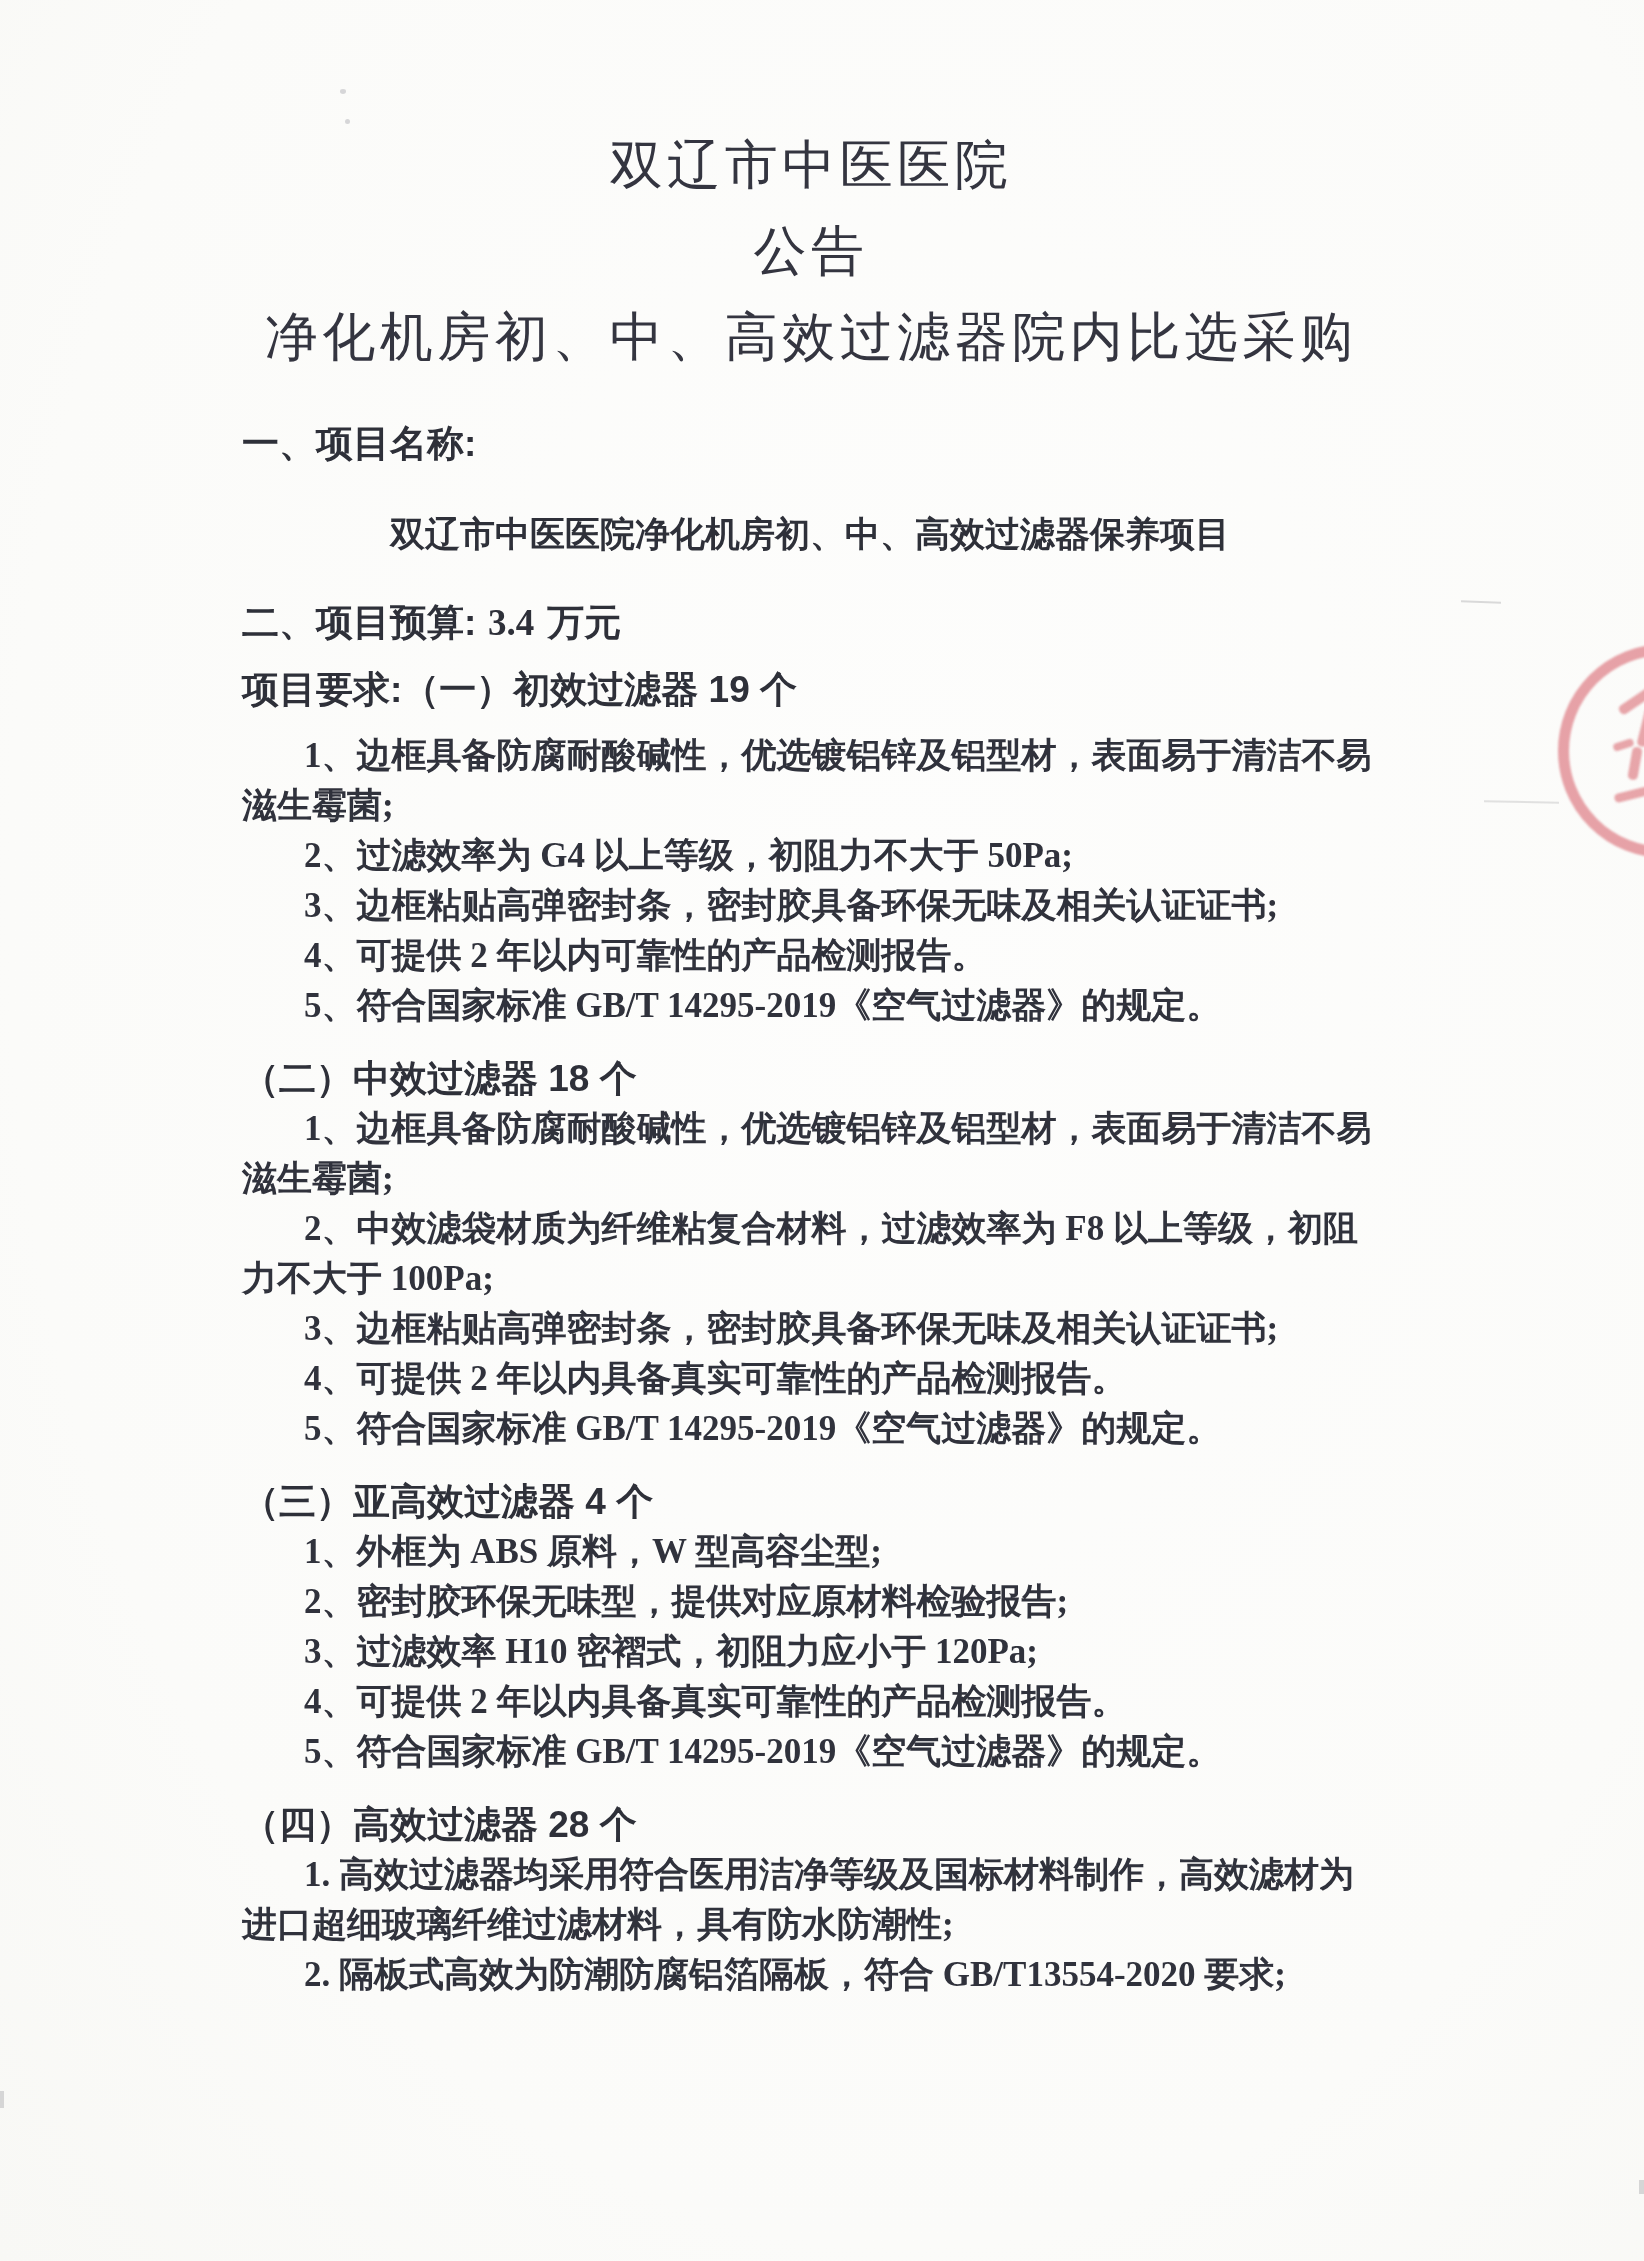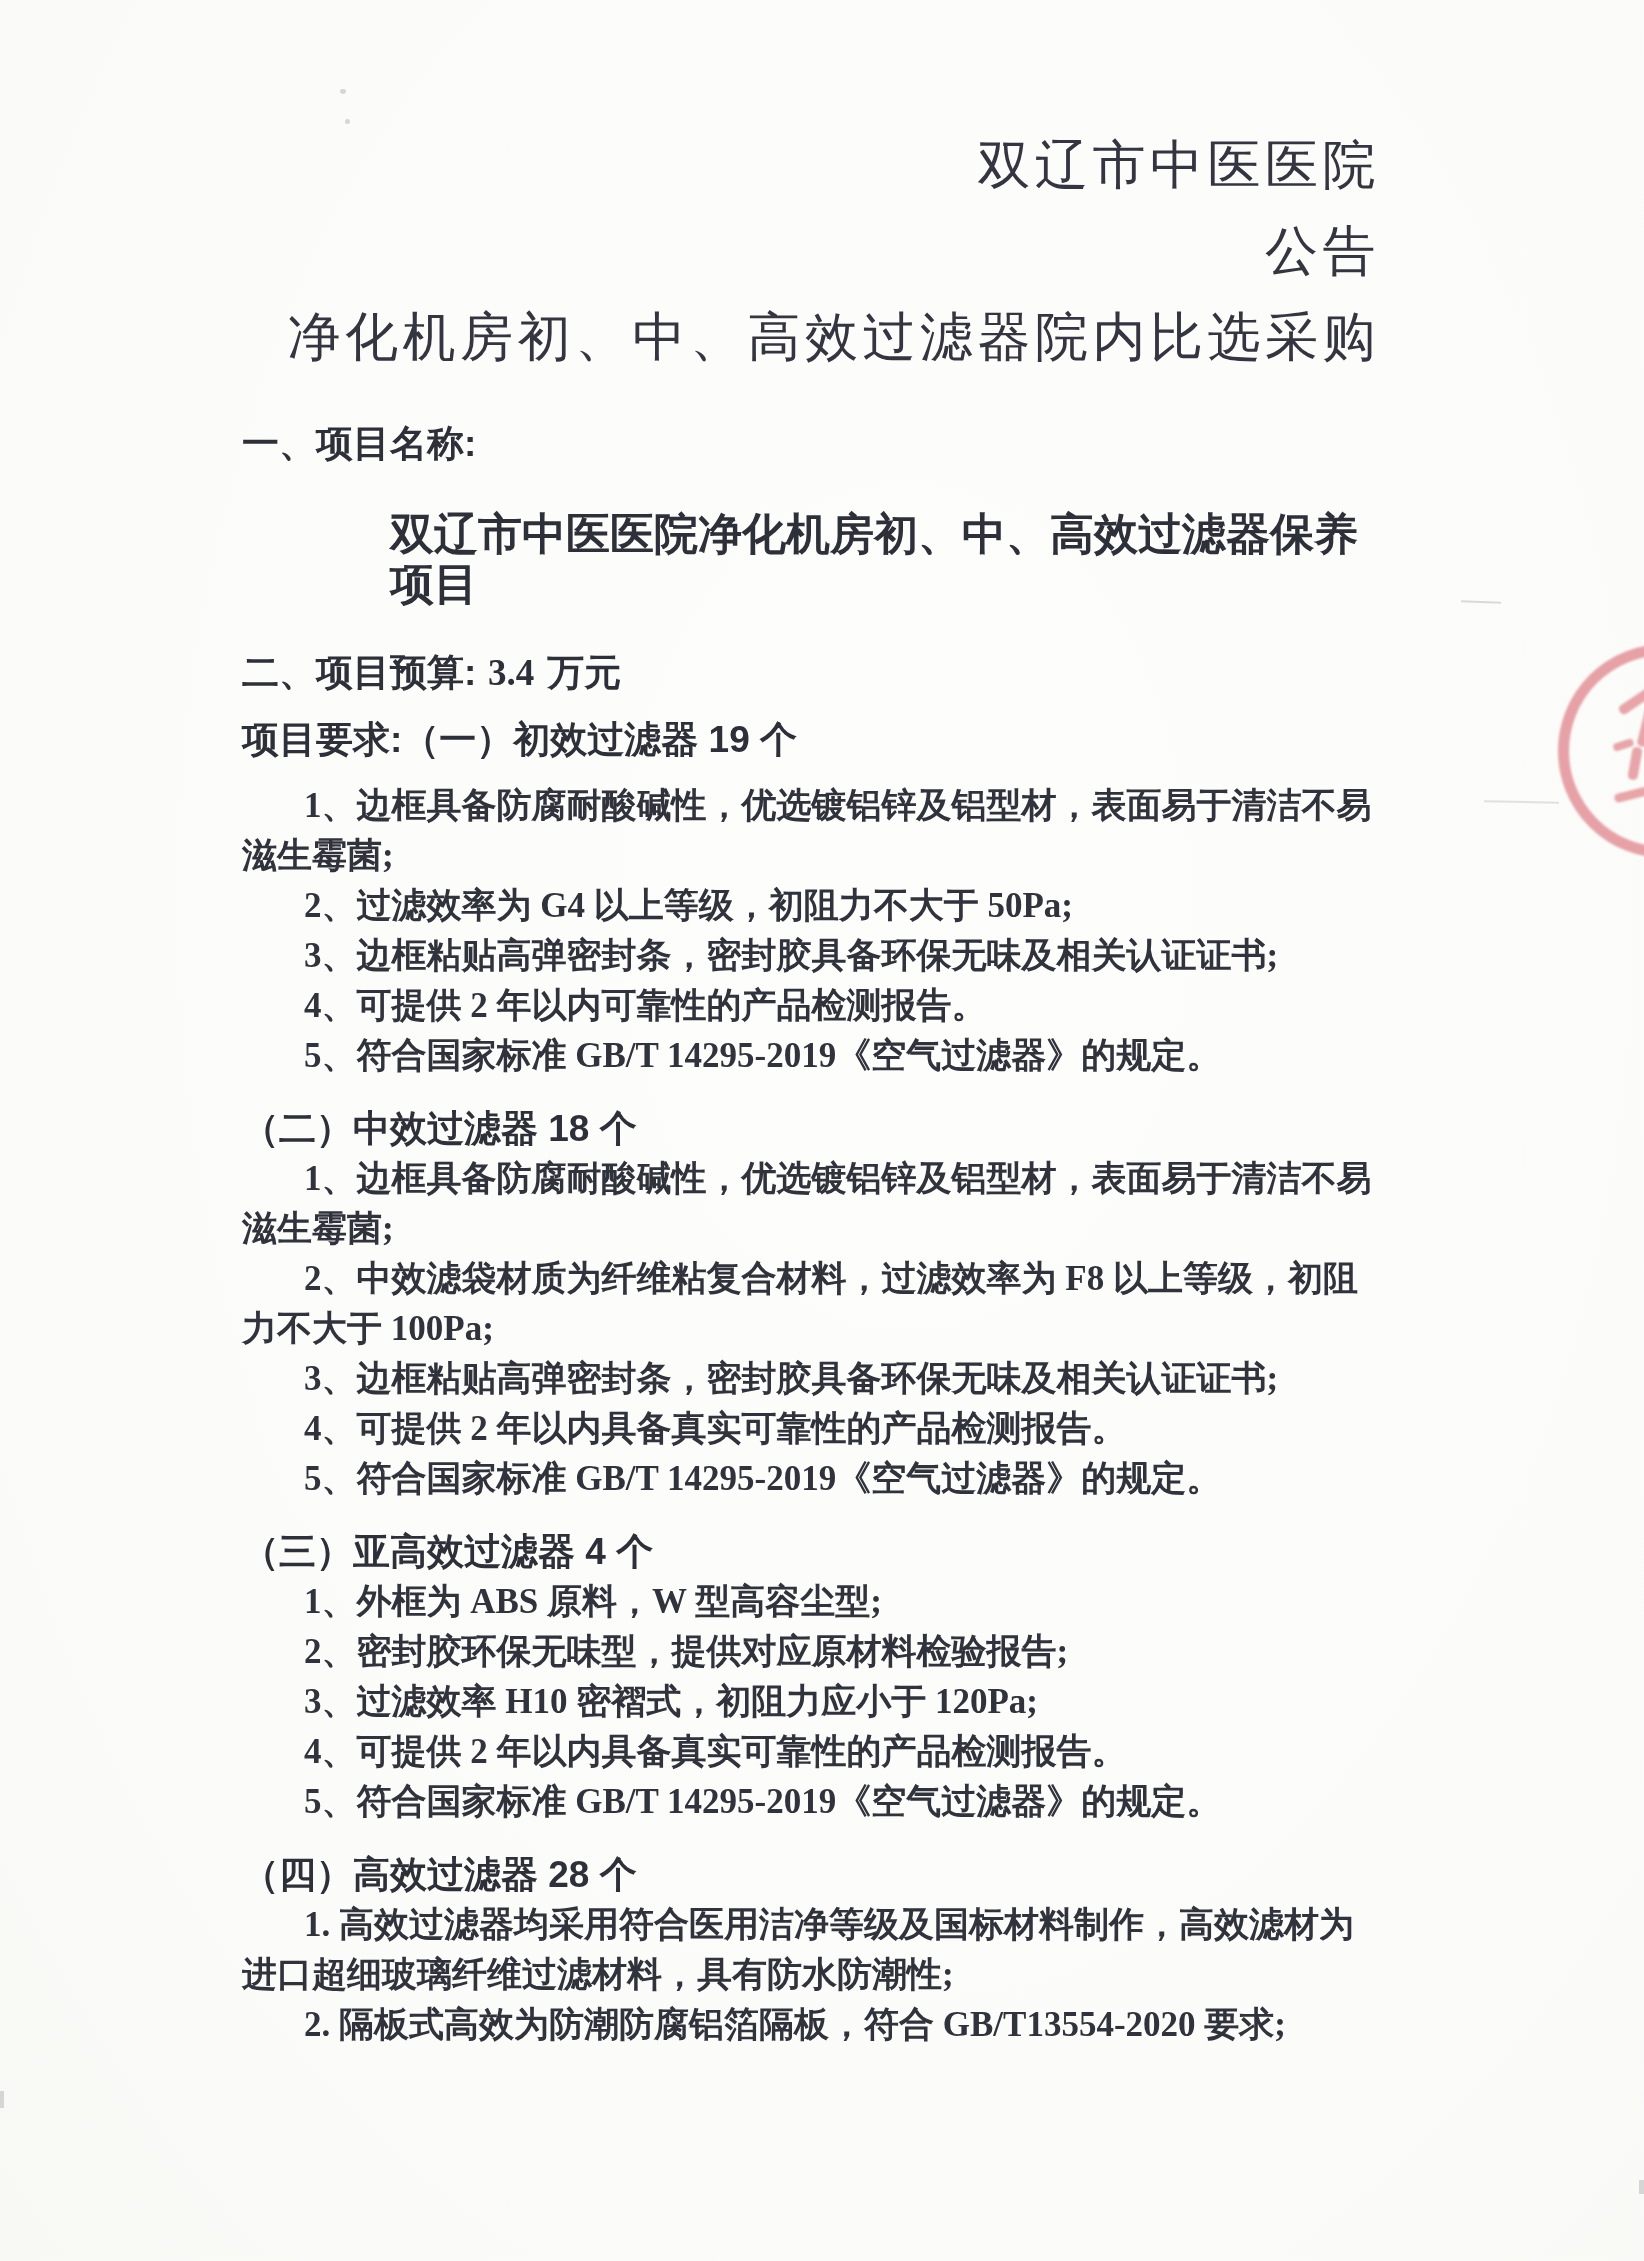--- a/index.html
+++ b/index.html
@@ -11,39 +11,39 @@
     background: #fcfcfb;
     background-image: radial-gradient(ellipse at 55% 40%, #fdfdfc 0%, #fbfbf9 70%, #f8f8f5 100%);
     overflow: hidden;
     color: #30323c;
   }
   .content { margin: 11px 264px 0 242px; }
 
   
   .doc-title {
     margin: 122px 264px 0 242px;
-    text-align: right;
+    text-align: center;
     font-family: "Liberation Serif", "DejaVu Serif", serif;
     font-weight: 400;
     font-size: 53px;
     line-height: 86px;
     letter-spacing: 4.5px;
     color: #343540;
   }
 
   
   .sec-heading, .req-line, .group-heading, .project-name {
     font-family: "Liberation Sans", "DejaVu Sans", sans-serif;
     font-weight: 700;
     font-size: 37px;
     line-height: 50px;
     color: #2e3039;
   }
   .sec-heading   { margin: 39px 0 0 0; }
-  .project-name  { margin: 40px 0 0 148px; font-size: 44px; }
+  .project-name  { margin: 40px 0 0 148px; font-size: 35px; }
   .budget-line   { margin-top: 39px; }
   .budget-value  { margin-left: 11.6px; font-family: Liberation Serif, serif; }
   .budget-unit   { margin-left: 13px; font-weight: 600; }
   .req-line      { margin-top: 17px; }
   .group-heading { margin: 23px 0 0 0; }
 
   
   .item {
     margin: 0;
     text-indent: 62px;

